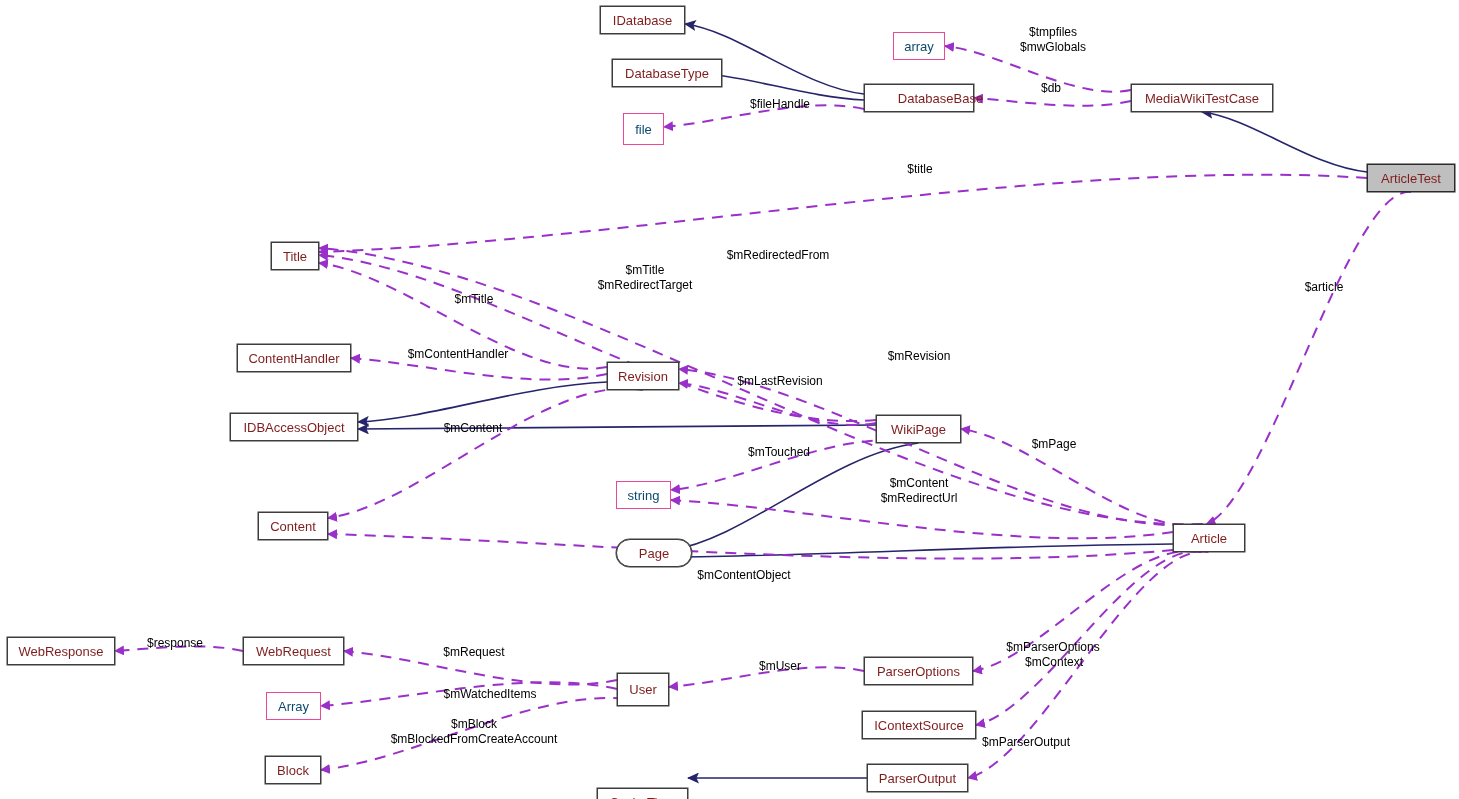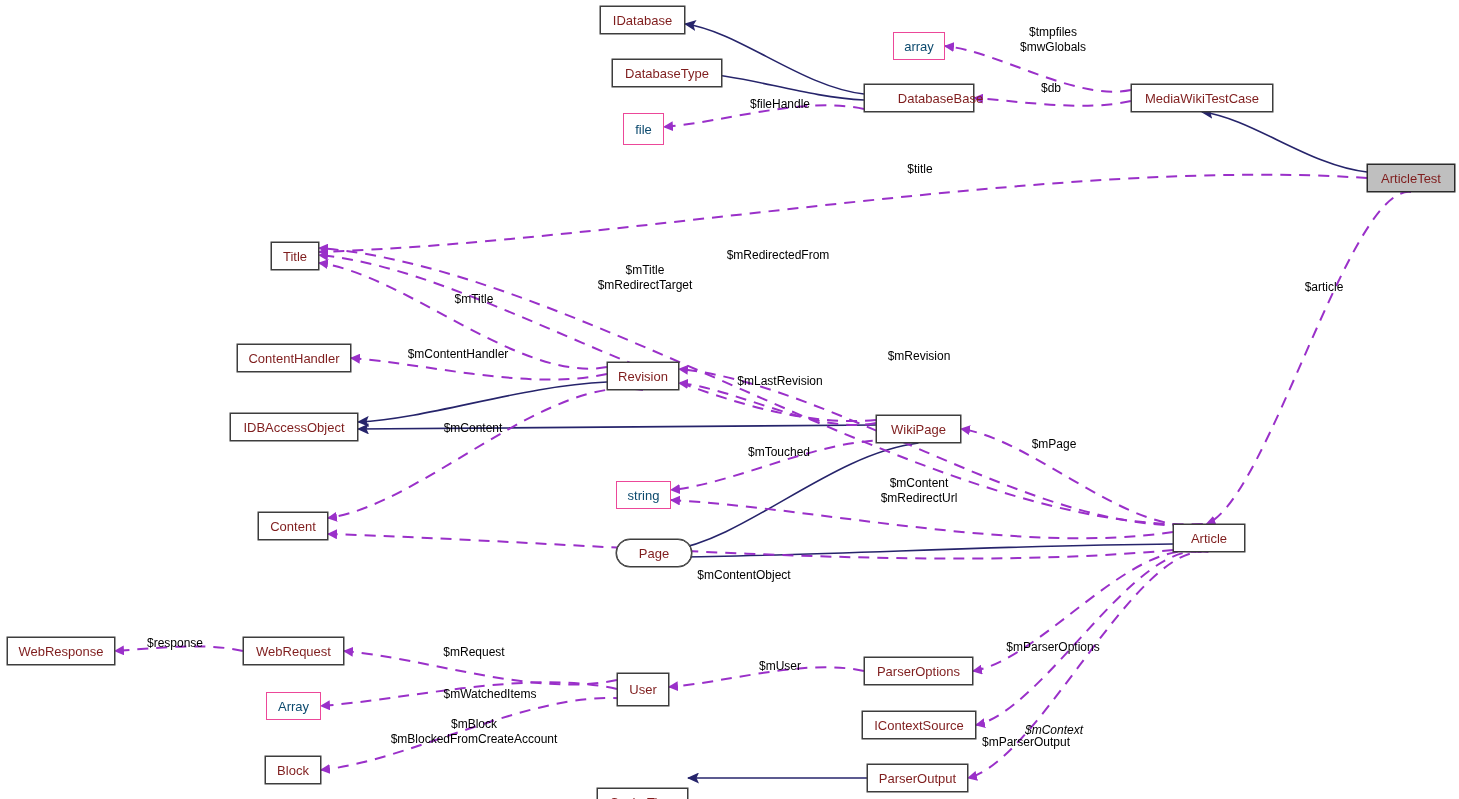--- a/index.html
+++ b/index.html
@@ -107,17 +107,17 @@
       <div class="elabel" style="left: 473px; top: 428px;">$mContent</div>
       <div class="elabel" style="left: 779px; top: 452px;">$mTouched</div>
       <div class="elabel" style="left: 1054px; top: 444px;">$mPage</div>
       <div class="elabel" style="left: 919px; top: 491px;">$mContent<br>$mRedirectUrl</div>
       <div class="elabel" style="left: 744px; top: 575px;">$mContentObject</div>
       <div class="elabel" style="left: 175px; top: 643px;">$response</div>
       <div class="elabel" style="left: 474px; top: 652px;">$mRequest</div>
       <div class="elabel" style="left: 780px; top: 666px;">$mUser</div>
       <div class="elabel" style="left: 1053px; top: 647px;">$mParserOptions</div>
       <div class="elabel" style="left: 474px; top: 694px; padding-left: 32px;">$mWatchedItems</div>
-      <div class="elabel" style="left: 1054px; top: 730px; font-style: italic;">$mContext</div>
+      <div class="elabel" style="left: 1054px; top: 662px;">$mContext</div>
       <div class="elabel" style="left: 474px; top: 732px;">$mBlock<br>$mBlockedFromCreateAccount</div>
       <div class="elabel" style="left: 1026px; top: 742px;">$mParserOutput</div>
     </div>
 </div>
 
 </body></html>

